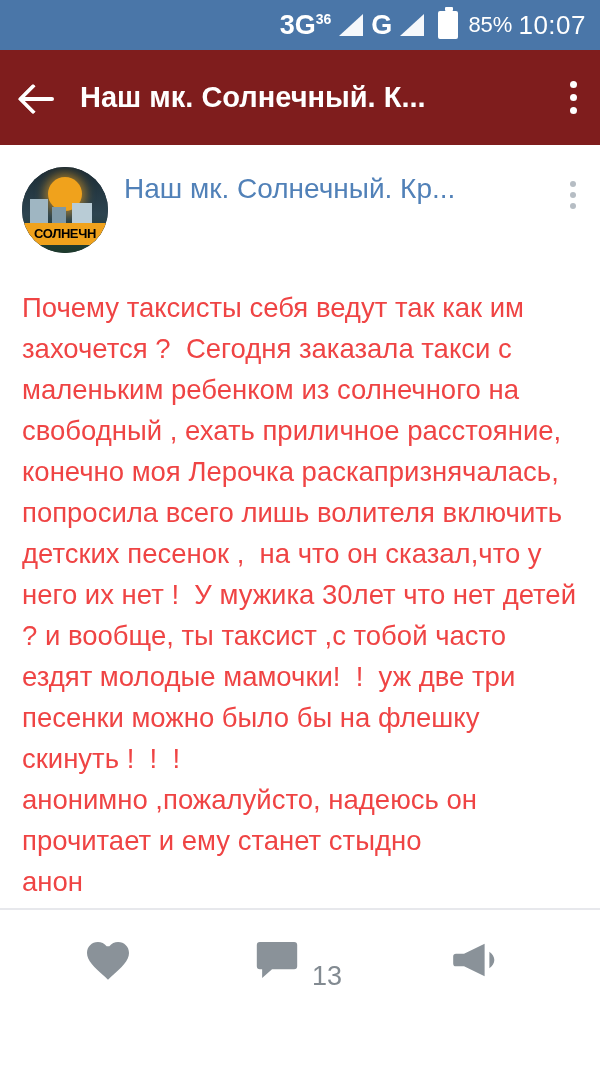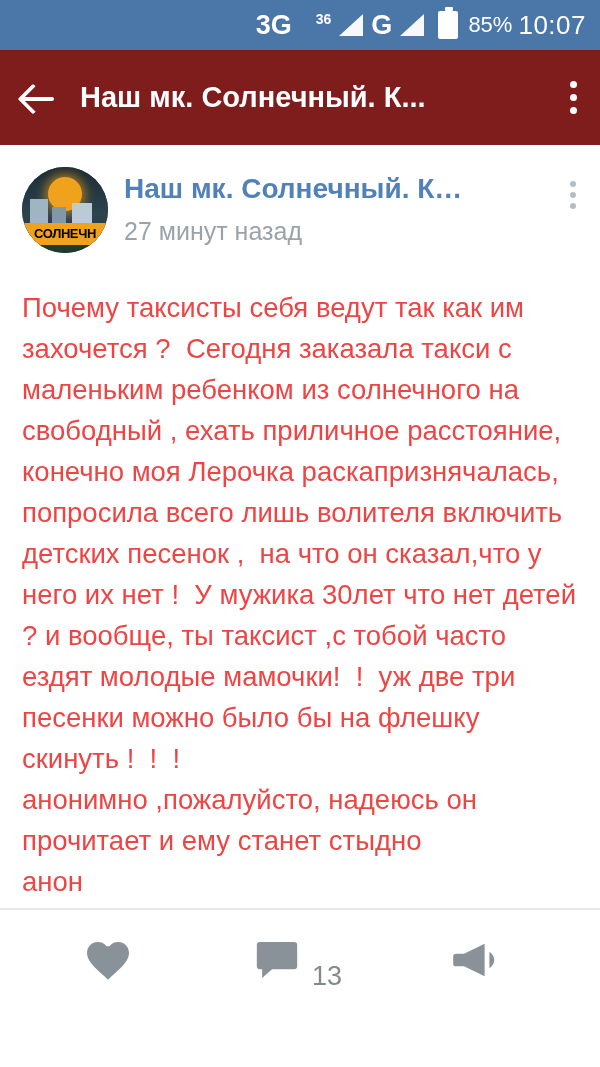--- a/index.html
+++ b/index.html
@@ -11,21 +11,21 @@
   }
   .screen { width: 600px; height: 1067px; position: relative; background: #fff; }
 
   
   .statusbar {
     height: 50px; background: #4a76a8; color: #ffffff;
     display: flex; align-items: center; justify-content: flex-end;
     padding-right: 14px; gap: 6px;
   }
   .sb-net { font-size: 27px; font-weight: bold; letter-spacing: 0px; line-height: 1; }
-  .sb-net sup { font-size: 14px; vertical-align: super; margin-left: 24px; }
+  .sb-net sup { font-size: 14px; vertical-align: super; }
   .sb-bars {
     width: 0; height: 0; border-style: solid;
     border-width: 0 0 22px 24px; border-color: transparent transparent #ffffff transparent;
     margin-left: 2px; margin-right: 2px; opacity: .95;
   }
   .sb-g { font-size: 27px; font-weight: bold; line-height: 1; }
   .sb-batt {
     width: 20px; height: 28px; border: 3px solid #fff; border-radius: 2px;
     position: relative; margin-left: 6px; background: #fff;
   }
@@ -73,21 +73,21 @@
   .avatar .bld1 { position: absolute; left: 8px; bottom: 20px; width: 18px; height: 34px; background: #9fb6c2; }
   .avatar .bld2 { position: absolute; left: 30px; bottom: 20px; width: 14px; height: 26px; background: #7f99a7; }
   .avatar .bld3 { position: absolute; left: 50px; bottom: 20px; width: 20px; height: 30px; background: #b9ccd6; }
   .avatar .band {
     position: absolute; left: 0; right: 0; bottom: 8px; height: 22px; background: #f0a21c;
     color: #000000; font-size: 13px; font-weight: bold; text-align: center; line-height: 22px;
     letter-spacing: -0.4px; overflow: hidden; white-space: nowrap;
   }
   .post-meta { padding-top: 6px; flex: 1 1 auto; min-width: 0; }
   .post-author {
-    color: #5181b8; font-size: 28px; font-weight: bold; white-space: nowrap;
+    color: #5181b8; font-size: 28px; font-weight: normal; white-space: nowrap;
     overflow: hidden; text-overflow: ellipsis; max-width: 350px;
   }
   .post-time { color: #9aa3ab; font-size: 25px; margin-top: 12px; }
   .post-kebab { width: 10px; display: flex; flex-direction: column; gap: 5px; align-items: center; padding-top: 14px; cursor: pointer; }
   .post-kebab i { width: 6px; height: 6px; background: #b6bdc4; border-radius: 50%; display: block; }
 
   .post-text {
     margin-top: 34px; font-size: 27.5px; line-height: 41px; color: #ef4444;
     white-space: pre-wrap; word-wrap: break-word; padding-bottom: 6px;
   }
@@ -134,21 +134,20 @@
       <span class="avatar">
         <span class="sky"></span>
         <span class="sun"></span>
         <span class="bld1"></span>
         <span class="bld2"></span>
         <span class="bld3"></span>
         <span class="band">СОЛНЕЧН</span>
       </span>
       <span class="post-meta">
         <div class="post-author">Наш мк. Солнечный. Кр...</div>
-        <div class="post-time">27 минут назад</div>
       </span>
       <span class="post-kebab">
           <i></i>
           <i></i>
           <i></i>
         </span>
     </div>
 
     <div class="post-text">Почему таксисты себя ведут так как им захочется ?  Сегодня заказала такси с маленьким ребенком из солнечного на свободный , ехать приличное расстояние, конечно моя Лерочка раскапризнячалась, попросила всего лишь волителя включить детских песенок ,  на что он сказал,что у него их нет !  У мужика 30лет что нет детей ? и вообще, ты таксист ,с тобой часто ездят молодые мамочки!  !  уж две три песенки можно было бы на флешку скинуть !  !  !
 анонимно ,пожалуйсто, надеюсь он прочитает и ему станет стыдно

